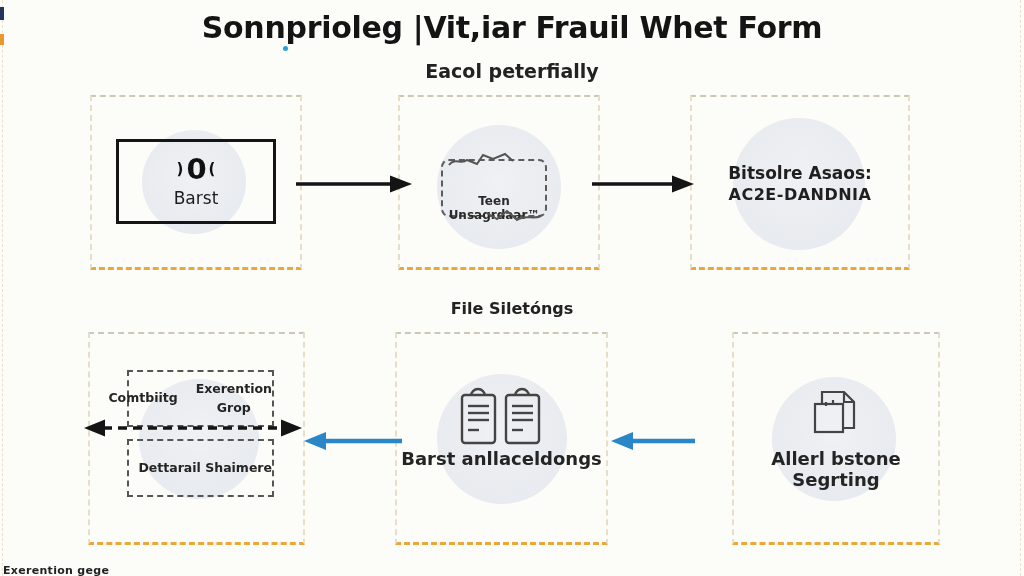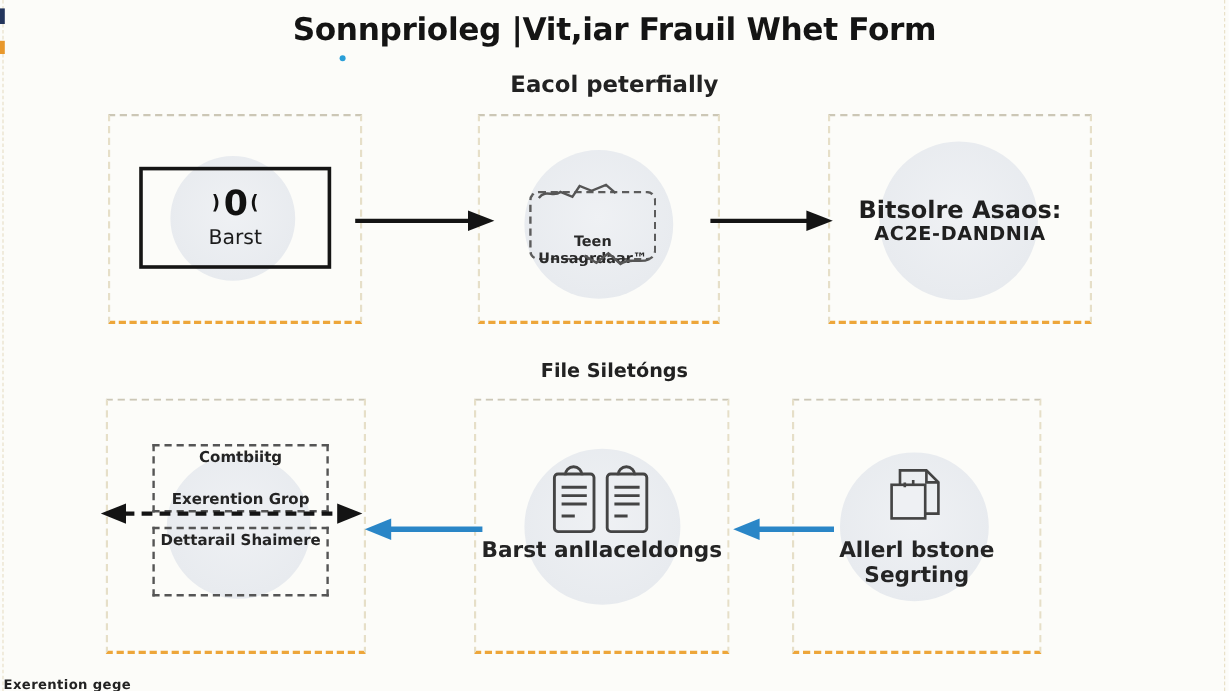--- a/index.html
+++ b/index.html
@@ -3,21 +3,21 @@
 <meta charset="utf-8">
 <style>
   html,body{margin:0;padding:0;}
   .canvas{
     position:relative;width:1024px;height:576px;overflow:hidden;
     background:#fcfcf9;font-family:"DejaVu Sans","Liberation Sans",sans-serif;color:#1b1b1b;
   }
   
   .title{
     position:absolute;top:10px;left:0;width:100%;text-align:center;
-    font-size:26px;font-weight:700;letter-spacing:-0.3px;color:#141414;
+    font-size:30px;font-weight:700;letter-spacing:-0.3px;color:#141414;
   }
   .subtitle{
     position:absolute;top:60px;left:0;width:100%;text-align:center;
     font-size:19px;font-weight:600;color:#222;
   }
   .blue-dot{position:absolute;left:283px;top:46px;width:5px;height:5px;border-radius:50%;background:#2a9fd8;}
   .section-label{
     position:absolute;top:299px;left:0;width:100%;text-align:center;
     font-size:16px;font-weight:600;color:#222;
   }
@@ -43,26 +43,26 @@
   .coin-icon .zero{font-size:29px;font-weight:900;letter-spacing:-1px;}
   .rect-label{font-size:17px;color:#1c1c1c;}
   .torn-note{
     position:absolute;box-sizing:border-box;border:2px dashed #5c5c5c;border-radius:8px;
     display:flex;align-items:center;justify-content:center;
   }
   .torn-note .squiggle-top{position:absolute;top:-10px;left:4px;}
   .torn-note .squiggle-bottom{position:absolute;bottom:-9px;right:2px;}
   .torn-note-label{font-size:12px;font-weight:600;color:#2a2a2a;text-align:center;margin-top:40px;}
   .store-text{position:absolute;width:100%;text-align:center;font-weight:700;color:#1f1f1f;}
-  .store-line1{top:66px;font-size:20px;}
+  .store-line1{top:66px;font-size:17px;}
   .store-line2{top:88px;font-size:16px;letter-spacing:0.5px;}
   
   .dashed-note{
     position:absolute;box-sizing:border-box;border:2px dashed #555;
-    display:flex;flex-direction:column;align-items:center;justify-content:space-between;gap:2px;
+    display:flex;flex-direction:row;align-items:center;justify-content:flex-end;gap:18px;
   }
   .note-line{font-size:12.5px;font-weight:600;color:#242424;text-align:center;line-height:1.45;}
   .circle-label{
     position:absolute;width:100%;text-align:center;
     font-size:18px;font-weight:600;color:#242424;
   }
   .icon-wrap{position:absolute;}
   
   .arrows{position:absolute;left:0;top:0;width:1024px;height:576px;pointer-events:none;}
   
@@ -148,21 +148,21 @@
           <line x1="53" y1="20" x2="74" y2="20"></line>
           <line x1="53" y1="27" x2="74" y2="27"></line>
           <line x1="53" y1="34" x2="74" y2="34"></line>
           <line x1="53" y1="44" x2="64" y2="44"></line>
         </g>
       </svg>
     </div>
     <div class="circle-label" style="top:114px;">Barst anllaceldongs</div>
   </div>
 
-  <div class="dashed-box" style="left:660px;top:332px;width:208px;height:213px;">
+  <div class="dashed-box" style="left:732px;top:332px;width:208px;height:213px;">
     <div class="circle" style="left:38px;top:43px;width:124px;height:124px;"></div>
     <div class="icon-wrap" style="left:72px;top:54px;">
       <svg width="56" height="56" viewBox="0 0 56 56">
         <g stroke="#444" stroke-width="2.2">
           <path d="M16,4 h22 l10,10 v26 h-32 z" fill="none"></path>
           <path d="M38,4 v10 h10" fill="none"></path>
           <rect x="9" y="16" width="28" height="28" fill="#eef0f3"></rect>
           <line x1="20" y1="14" x2="20" y2="18"></line>
           <line x1="27" y1="12" x2="27" y2="16"></line>
         </g>

